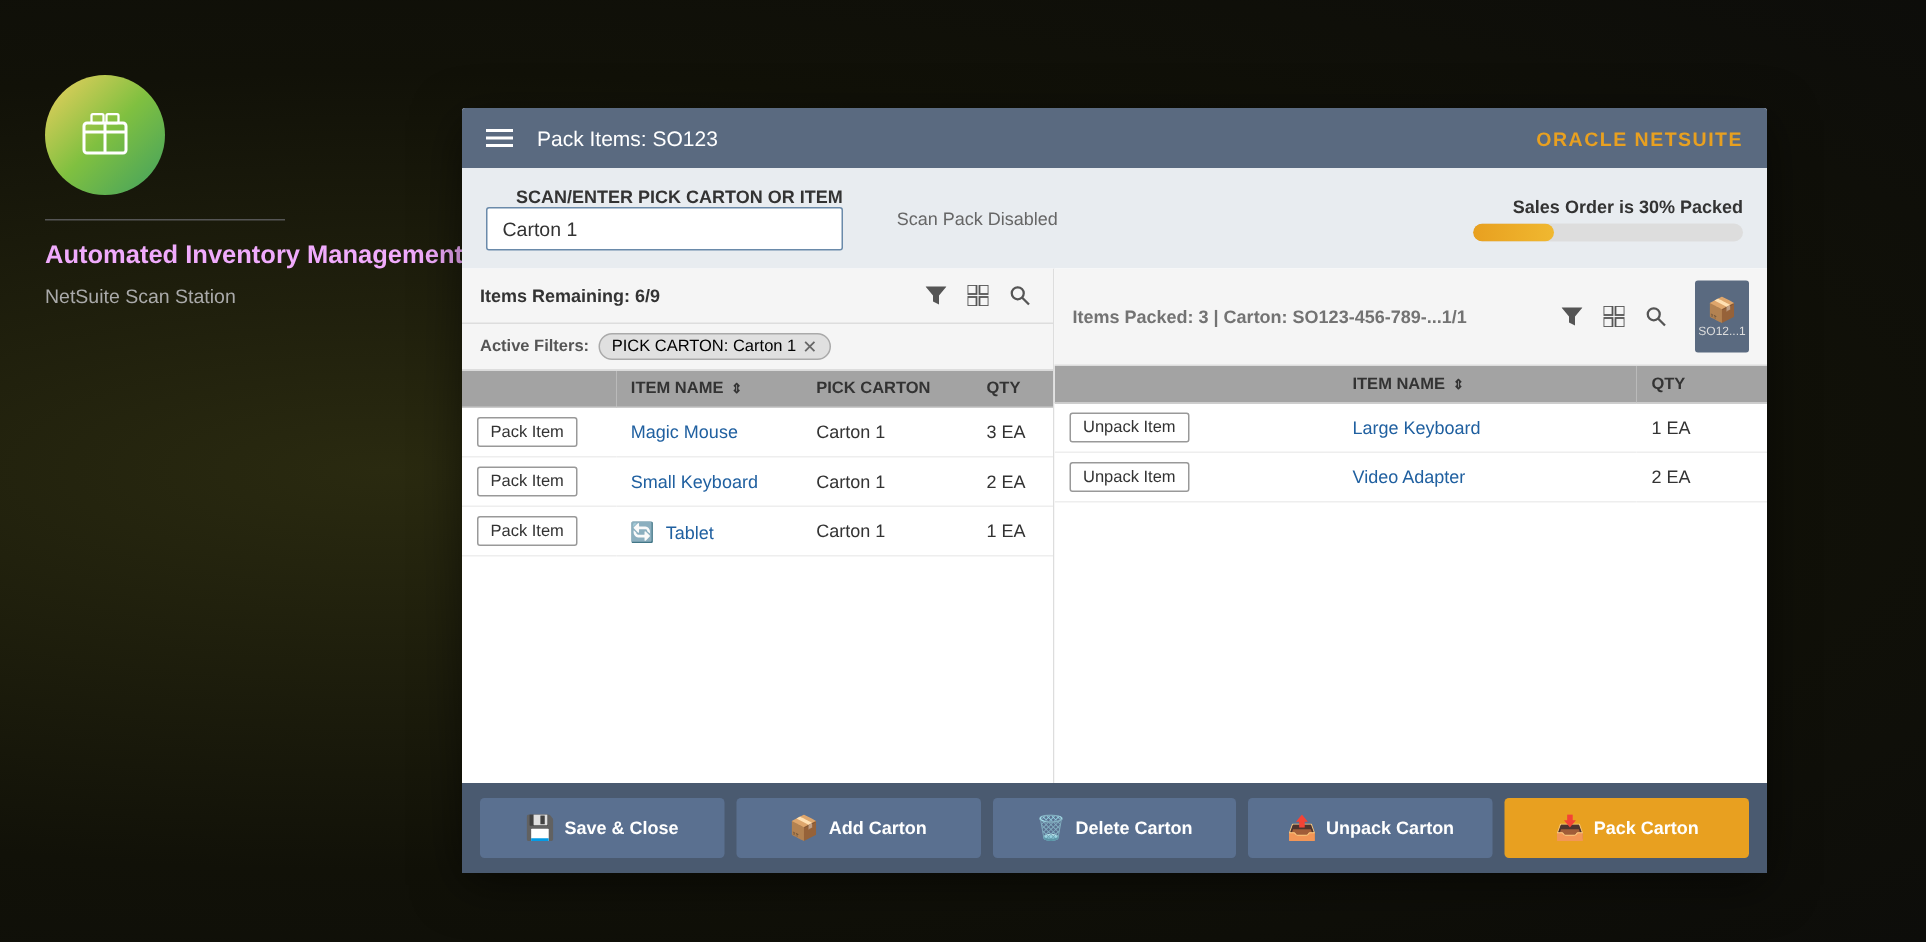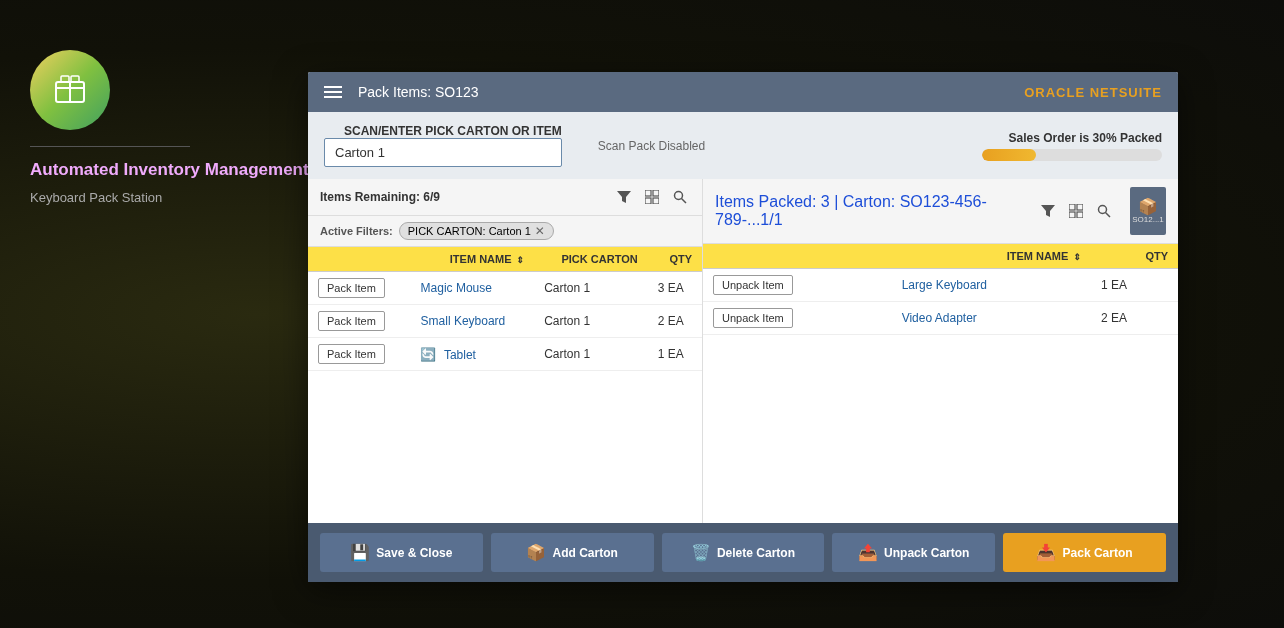--- a/index.html
+++ b/index.html
@@ -233,23 +233,23 @@
       line-height: 1;
     }
 
     
     .data-table {
       width: 100%;
       border-collapse: collapse;
       font-size: 12px;
     }
     .data-table thead th {
-      background: #fde047;
+      background: #a3a3a3;
       padding: 6px 10px;
-      text-align: right;
+      text-align: left;
       font-weight: bold;
       color: #333;
       border-bottom: 1px solid #ccc;
       font-size: 11px;
     }
     .data-table tbody tr {
       border-bottom: 1px solid #eee;
     }
     .data-table tbody td {
       padding: 6px 10px;
@@ -287,23 +287,23 @@
     }
     .right-panel-toolbar {
       display: flex;
       align-items: center;
       padding: 8px 12px;
       background: #f5f5f5;
       border-bottom: 1px solid #ddd;
       gap: 8px;
     }
     .right-panel-title {
-      font-size: 16px;
-      color: #1d4ed8;
-      font-weight: normal;
+      font-size: 12px;
+      color: #737373;
+      font-weight: bold;
       flex: 1;
     }
 
     
     .carton-thumb {
       width: 36px;
       height: 48px;
       background: #5a6a80;
       border-radius: 2px;
       display: flex;
@@ -387,21 +387,21 @@
 
       <rect x="8" y="14" width="28" height="20" rx="2" stroke="white" stroke-width="2" fill="none"></rect>
       <line x1="8" y1="20" x2="36" y2="20" stroke="white" stroke-width="2"></line>
       <line x1="22" y1="14" x2="22" y2="34" stroke="white" stroke-width="2"></line>
       <rect x="13" y="8" width="8" height="6" rx="1" stroke="white" stroke-width="1.5" fill="none"></rect>
       <rect x="23" y="8" width="8" height="6" rx="1" stroke="white" stroke-width="1.5" fill="none"></rect>
     </svg>
   </div>
   <div class="logo-divider"></div>
   <div class="logo-title">Automated Inventory Management</div>
-  <div class="logo-subtitle">Keyboard Pack Station</div>
+  <div class="logo-subtitle">NetSuite Scan Station</div>
 </div>
 
 <div class="modal">
 
   <div class="modal-header">
     <div class="hamburger-icon">
       <span></span>
         <span></span>
         <span></span>
     </div>

